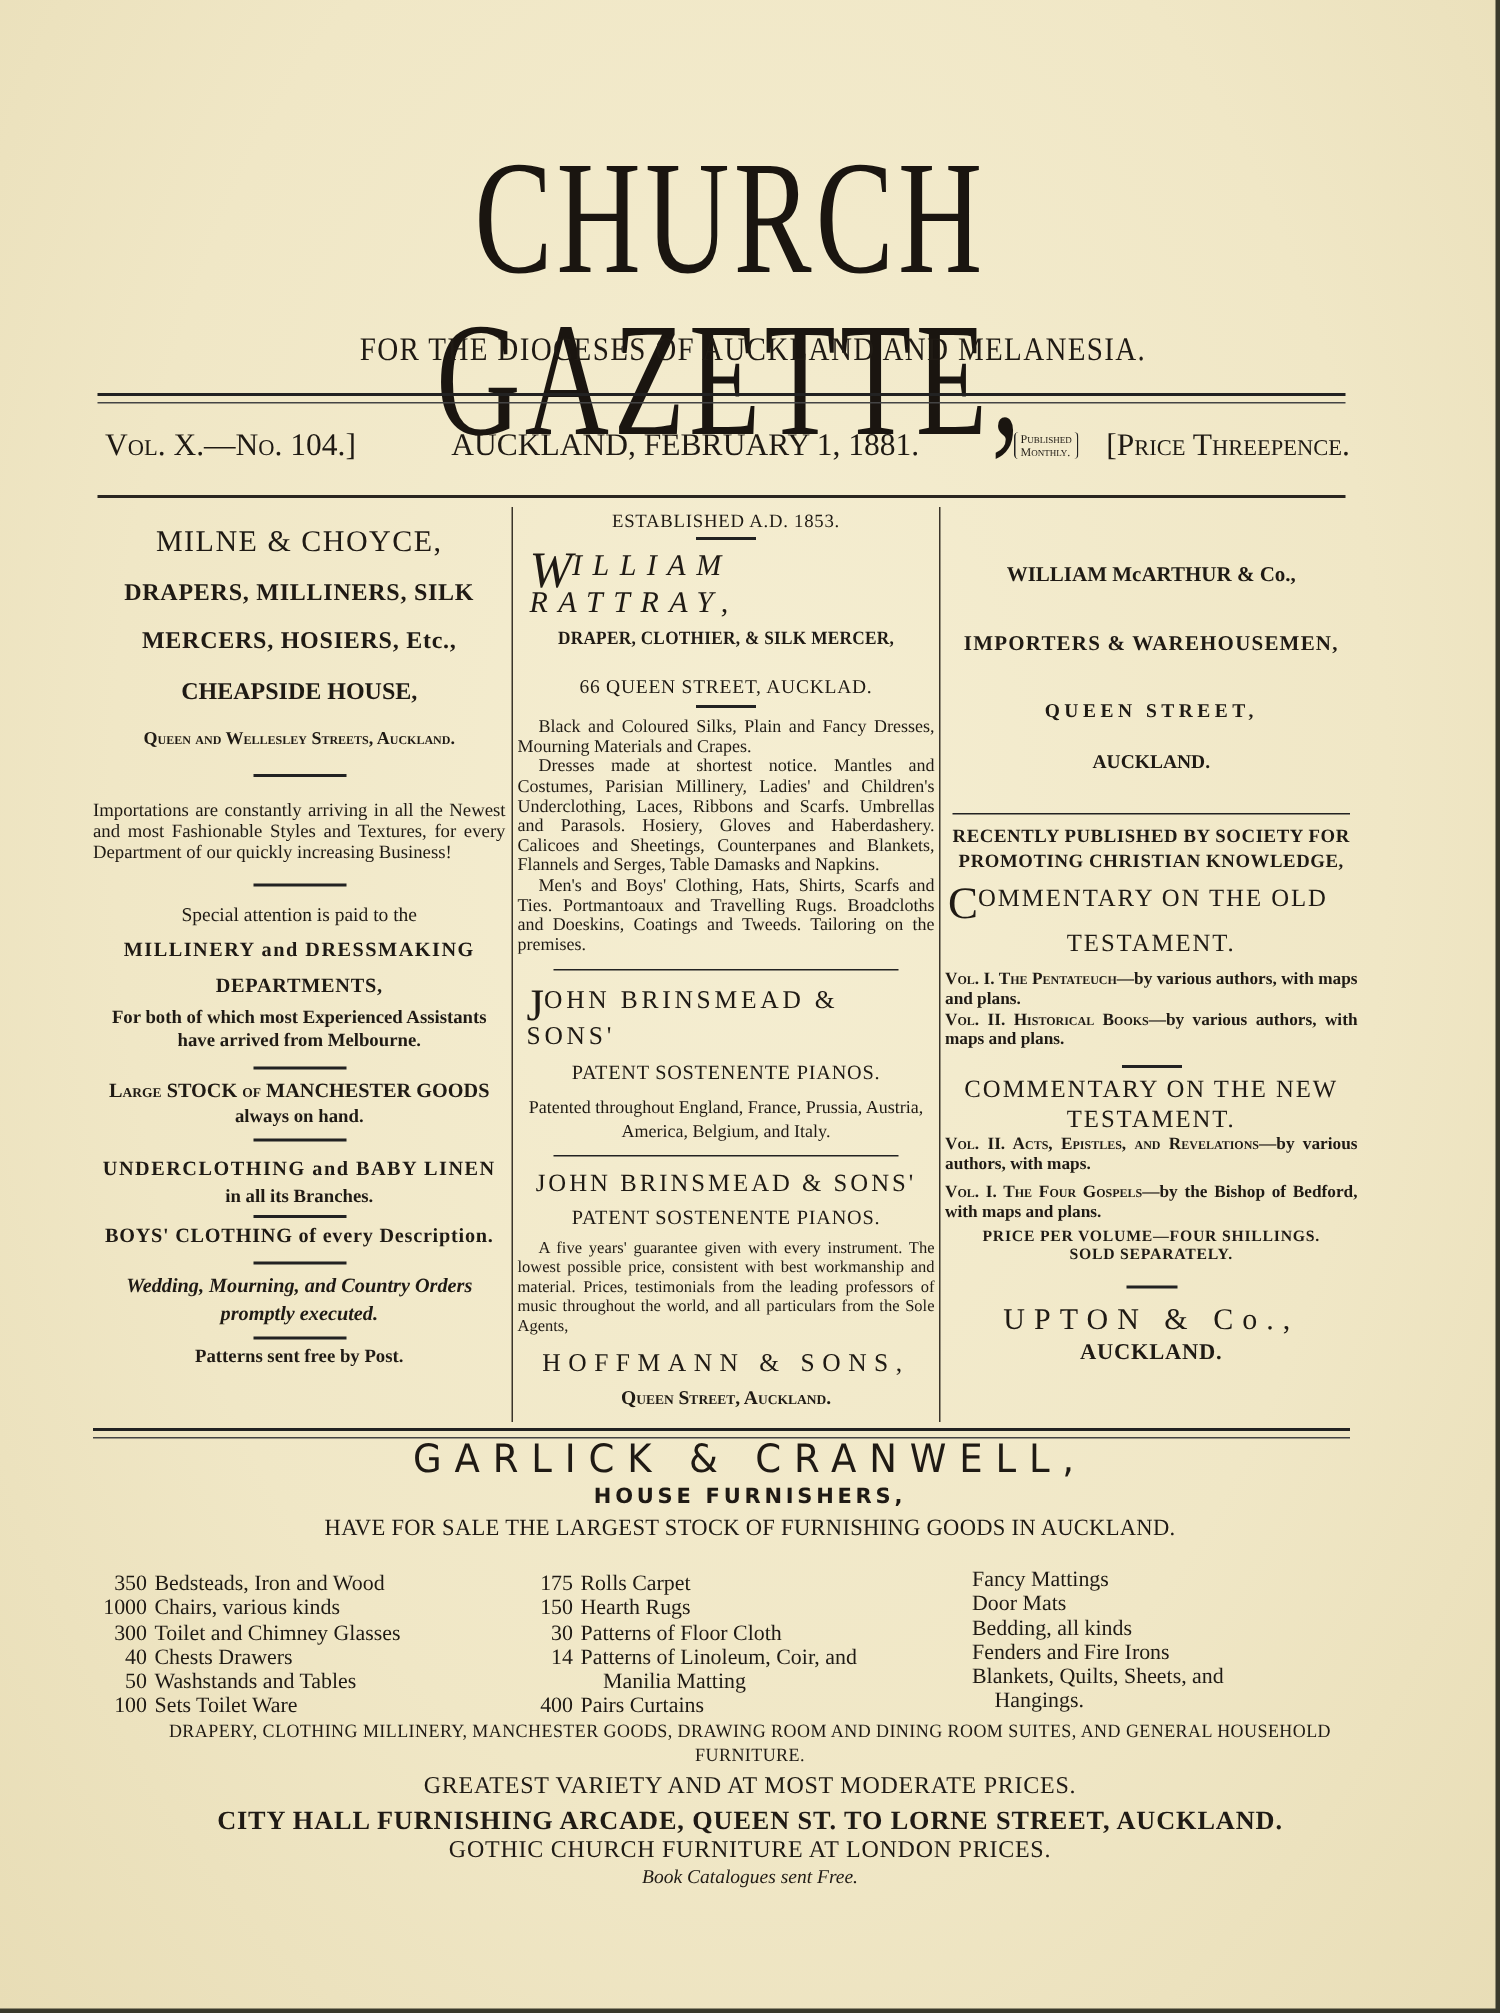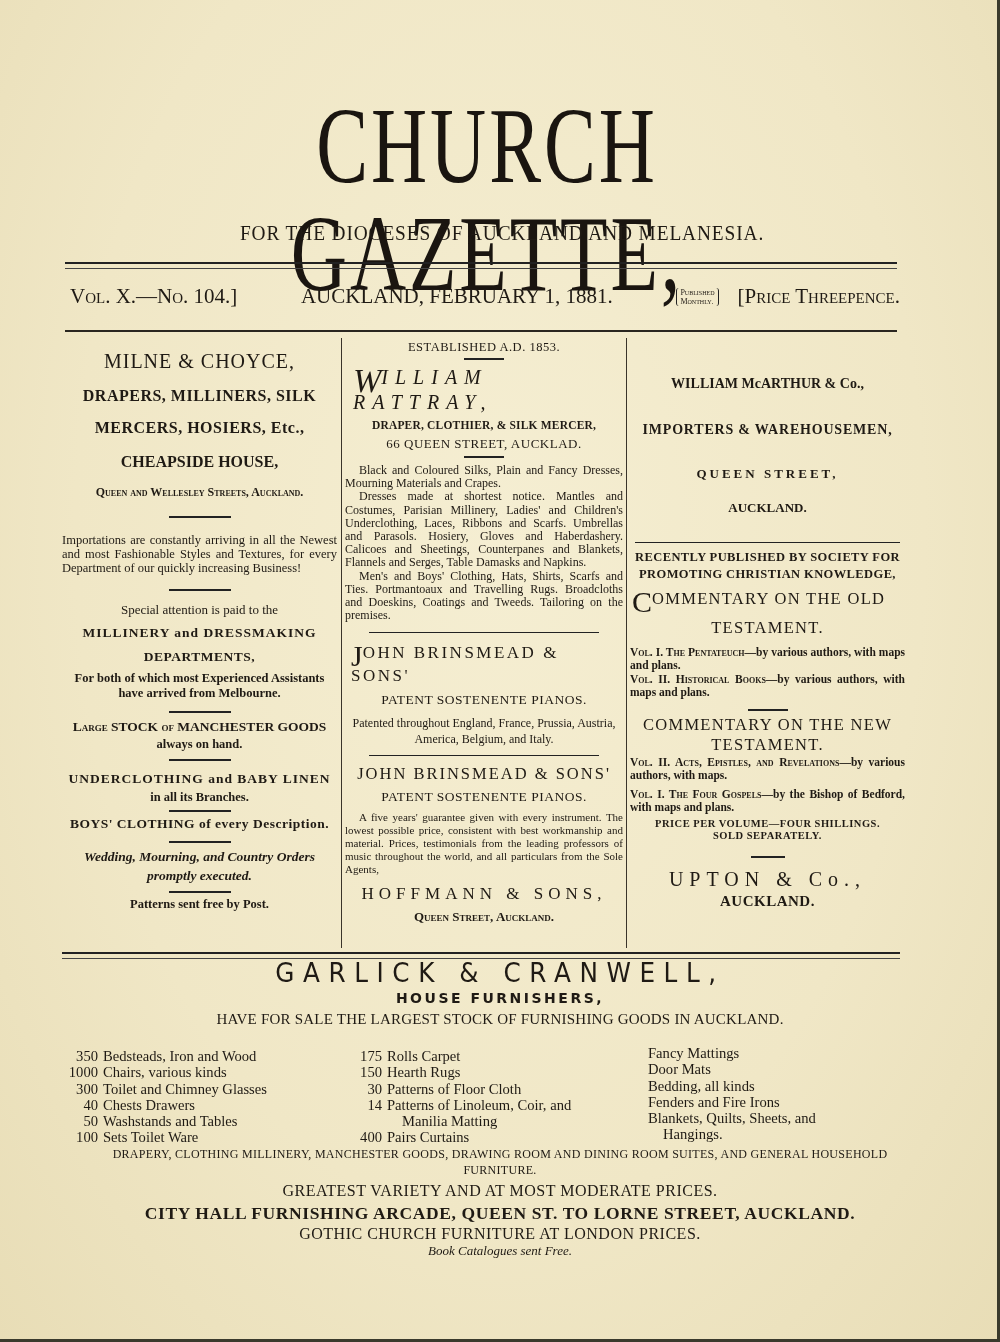--- a/index.html
+++ b/index.html
@@ -162,21 +162,21 @@
     <div class="it b" style="margin-top:4px;font-size:13.5px;line-height:19px">Wedding, Mourning, and Country Orders promptly executed.</div>
     <div class="short-rule" style="margin-top:6px"></div>
     <div class="small-body b" style="margin-top:4px">Patterns sent free by Post.</div>
   </div>
 
   <div class="col col-2">
     <div class="est">ESTABLISHED A.D. 1853.</div>
     <div class="short-rule" style="margin-top:3px;width:40px"></div>
     <div class="rattray"><span class="dropcap">W</span><span>ILLIAM  RATTRAY,</span></div>
     <div class="drap" style="margin-top:4px">DRAPER, CLOTHIER, &amp; SILK MERCER,</div>
-    <div class="queen66" style="margin-top:3px">66 QUEEN STREET, AUCKLAD.</div>
+    <div class="queen66" style="margin-top:17px">66 QUEEN STREET, AUCKLAD.</div>
     <div class="short-rule" style="margin-top:4px;width:40px"></div>
     <div class="small-body just" style="margin-top:6px;text-indent:14px;font-size:12px;line-height:13.2px">Black and Coloured Silks, Plain and Fancy Dresses, Mourning Materials and Crapes.</div>
     <div class="small-body just" style="text-indent:14px;font-size:12px;line-height:13.2px">Dresses made at shortest notice. Mantles and Costumes, Parisian Millinery, Ladies' and Children's Underclothing, Laces, Ribbons and Scarfs. Umbrellas and Parasols. Hosiery, Gloves and Haberdashery. Calicoes and Sheetings, Counterpanes and Blankets, Flannels and Serges, Table Damasks and Napkins.</div>
     <div class="small-body just" style="text-indent:14px;font-size:12px;line-height:13.2px">Men's and Boys' Clothing, Hats, Shirts, Scarfs and Ties. Portmantoaux and Travelling Rugs. Broadcloths and Doeskins, Coatings and Tweeds. Tailoring on the premises.</div>
     <div class="long-rule" style="margin-top:10px"></div>
     <div class="brins" style="margin-top:10px"><span class="dropcap" style="font-size:30px">J</span><span>OHN  BRINSMEAD  &amp;  SONS'</span></div>
     <div class="patent" style="margin-top:6px">PATENT SOSTENENTE PIANOS.</div>
     <div class="small-body" style="margin-top:7px;font-size:12px;line-height:16px">Patented throughout England, France, Prussia, Austria, America, Belgium, and Italy.</div>
     <div class="long-rule" style="margin-top:8px"></div>
     <div class="brins2" style="margin-top:8px">JOHN BRINSMEAD &amp; SONS'</div>

